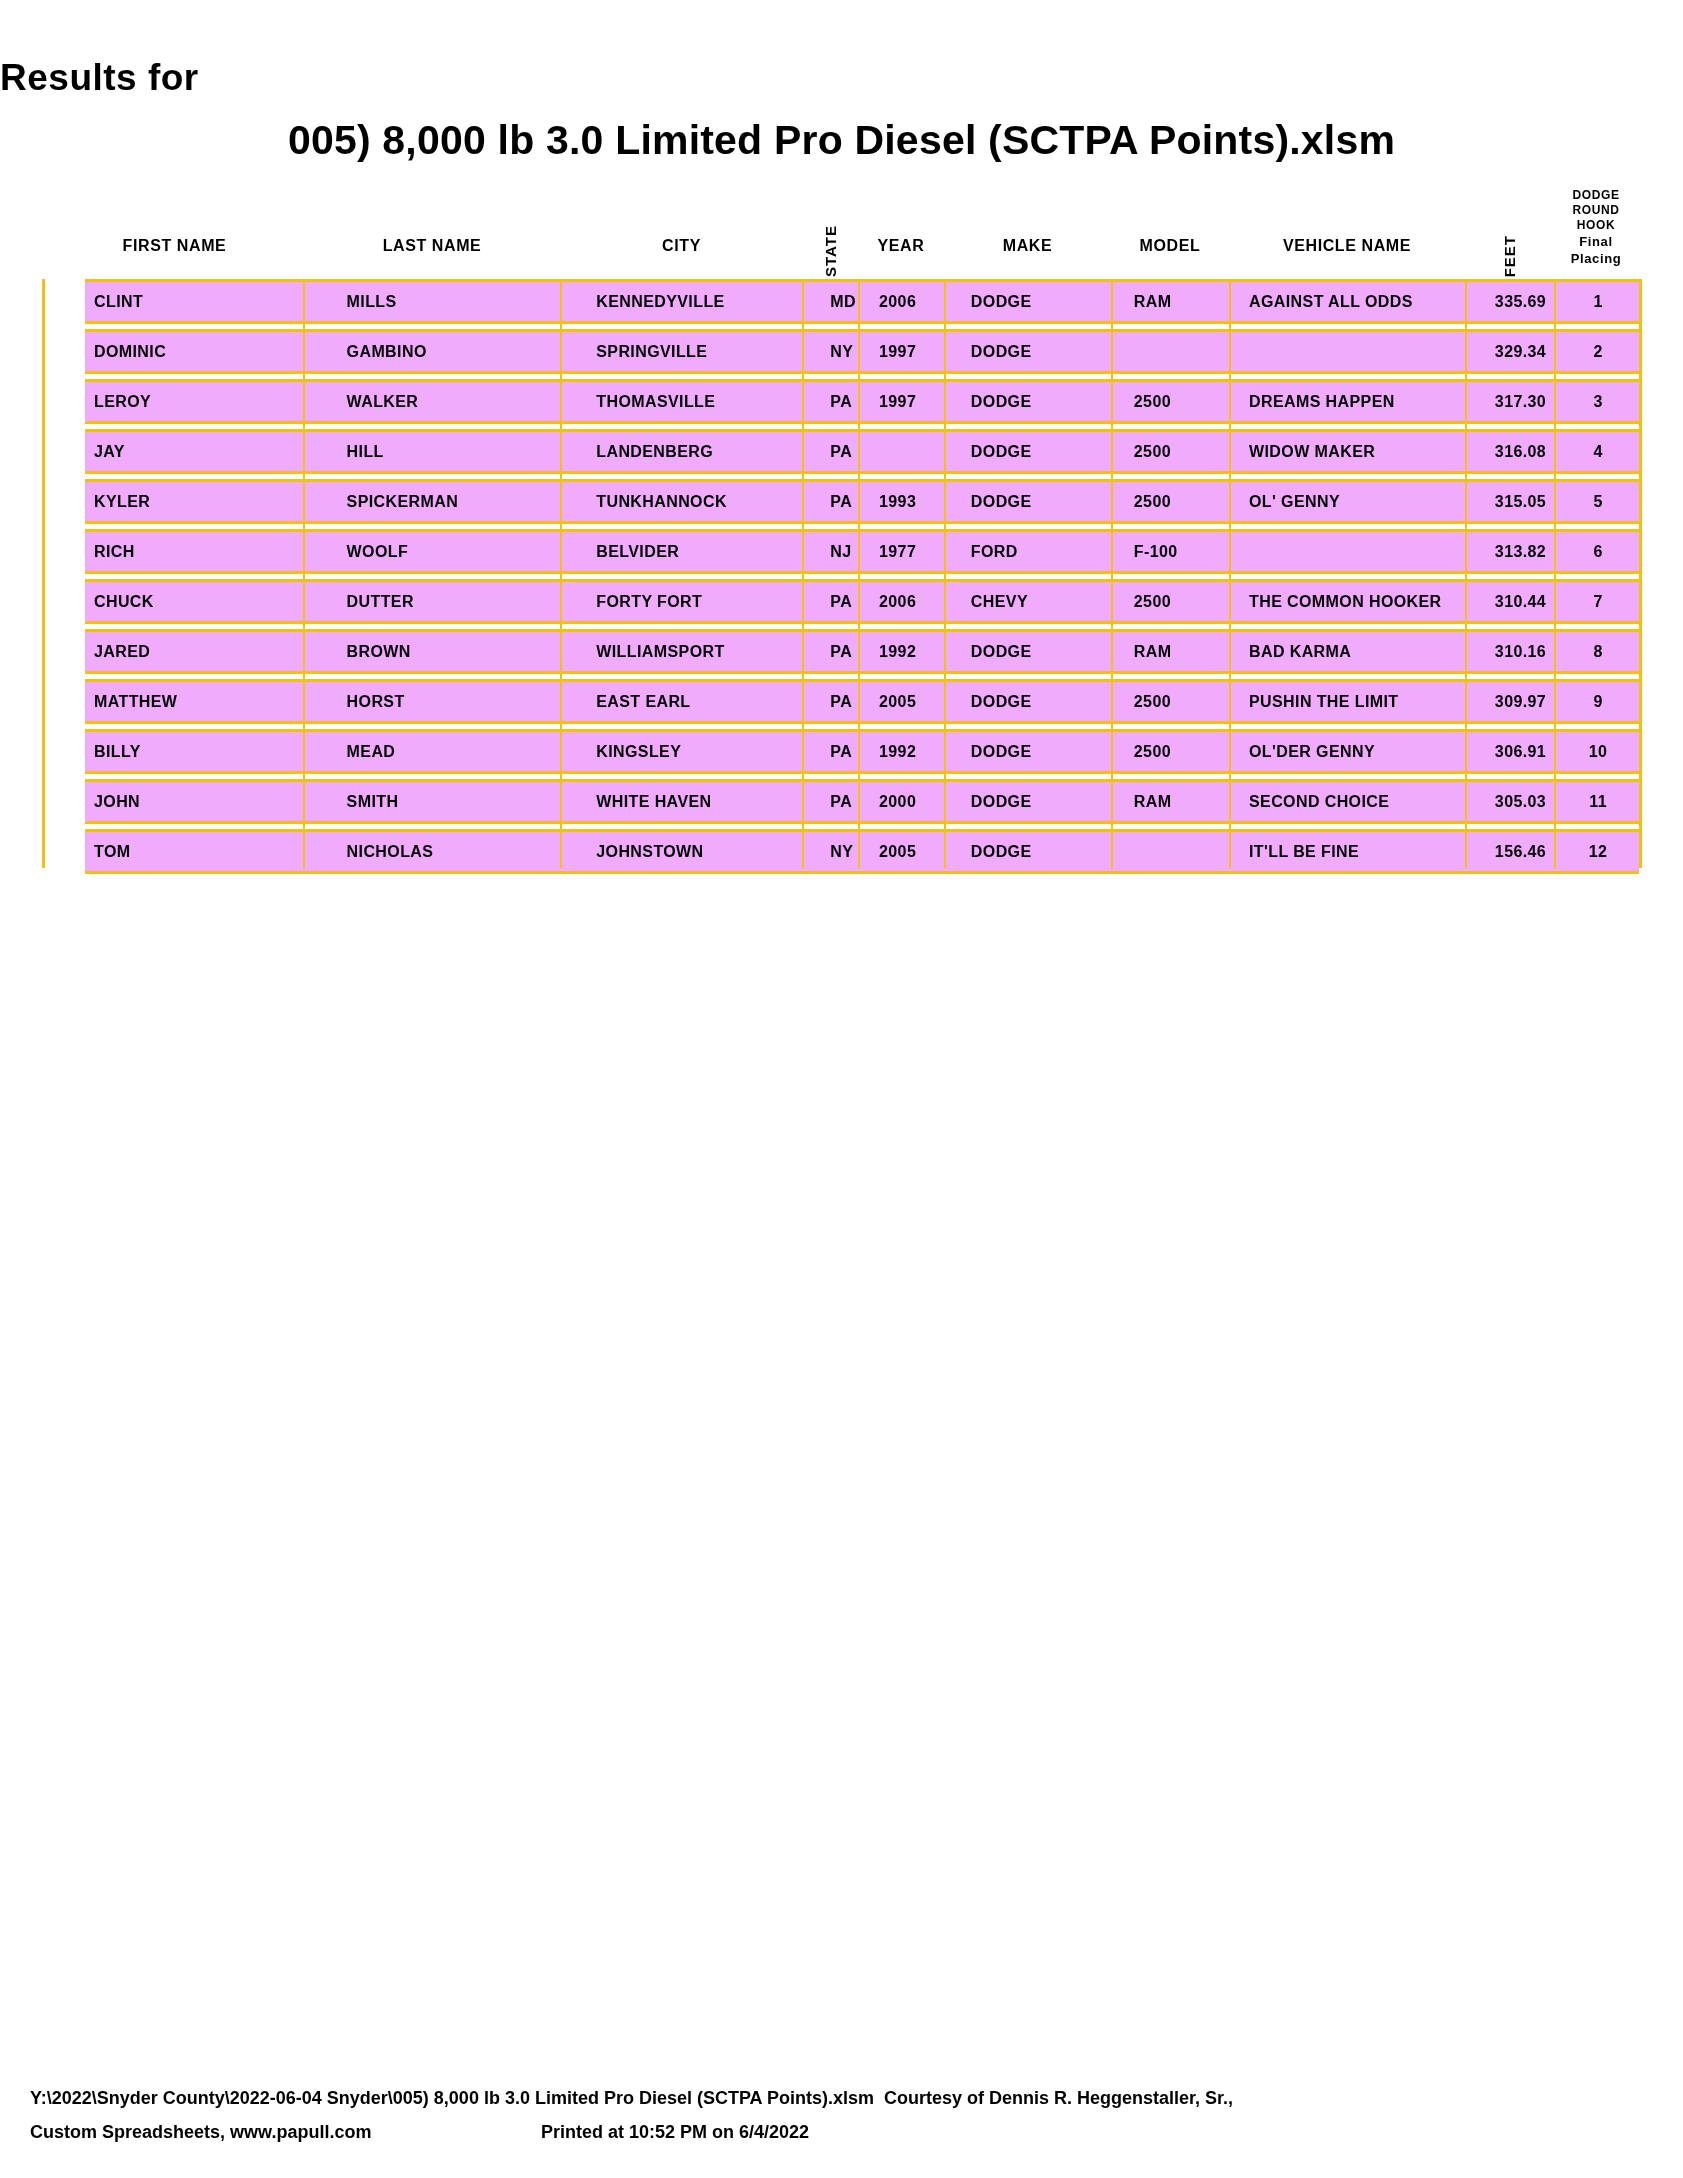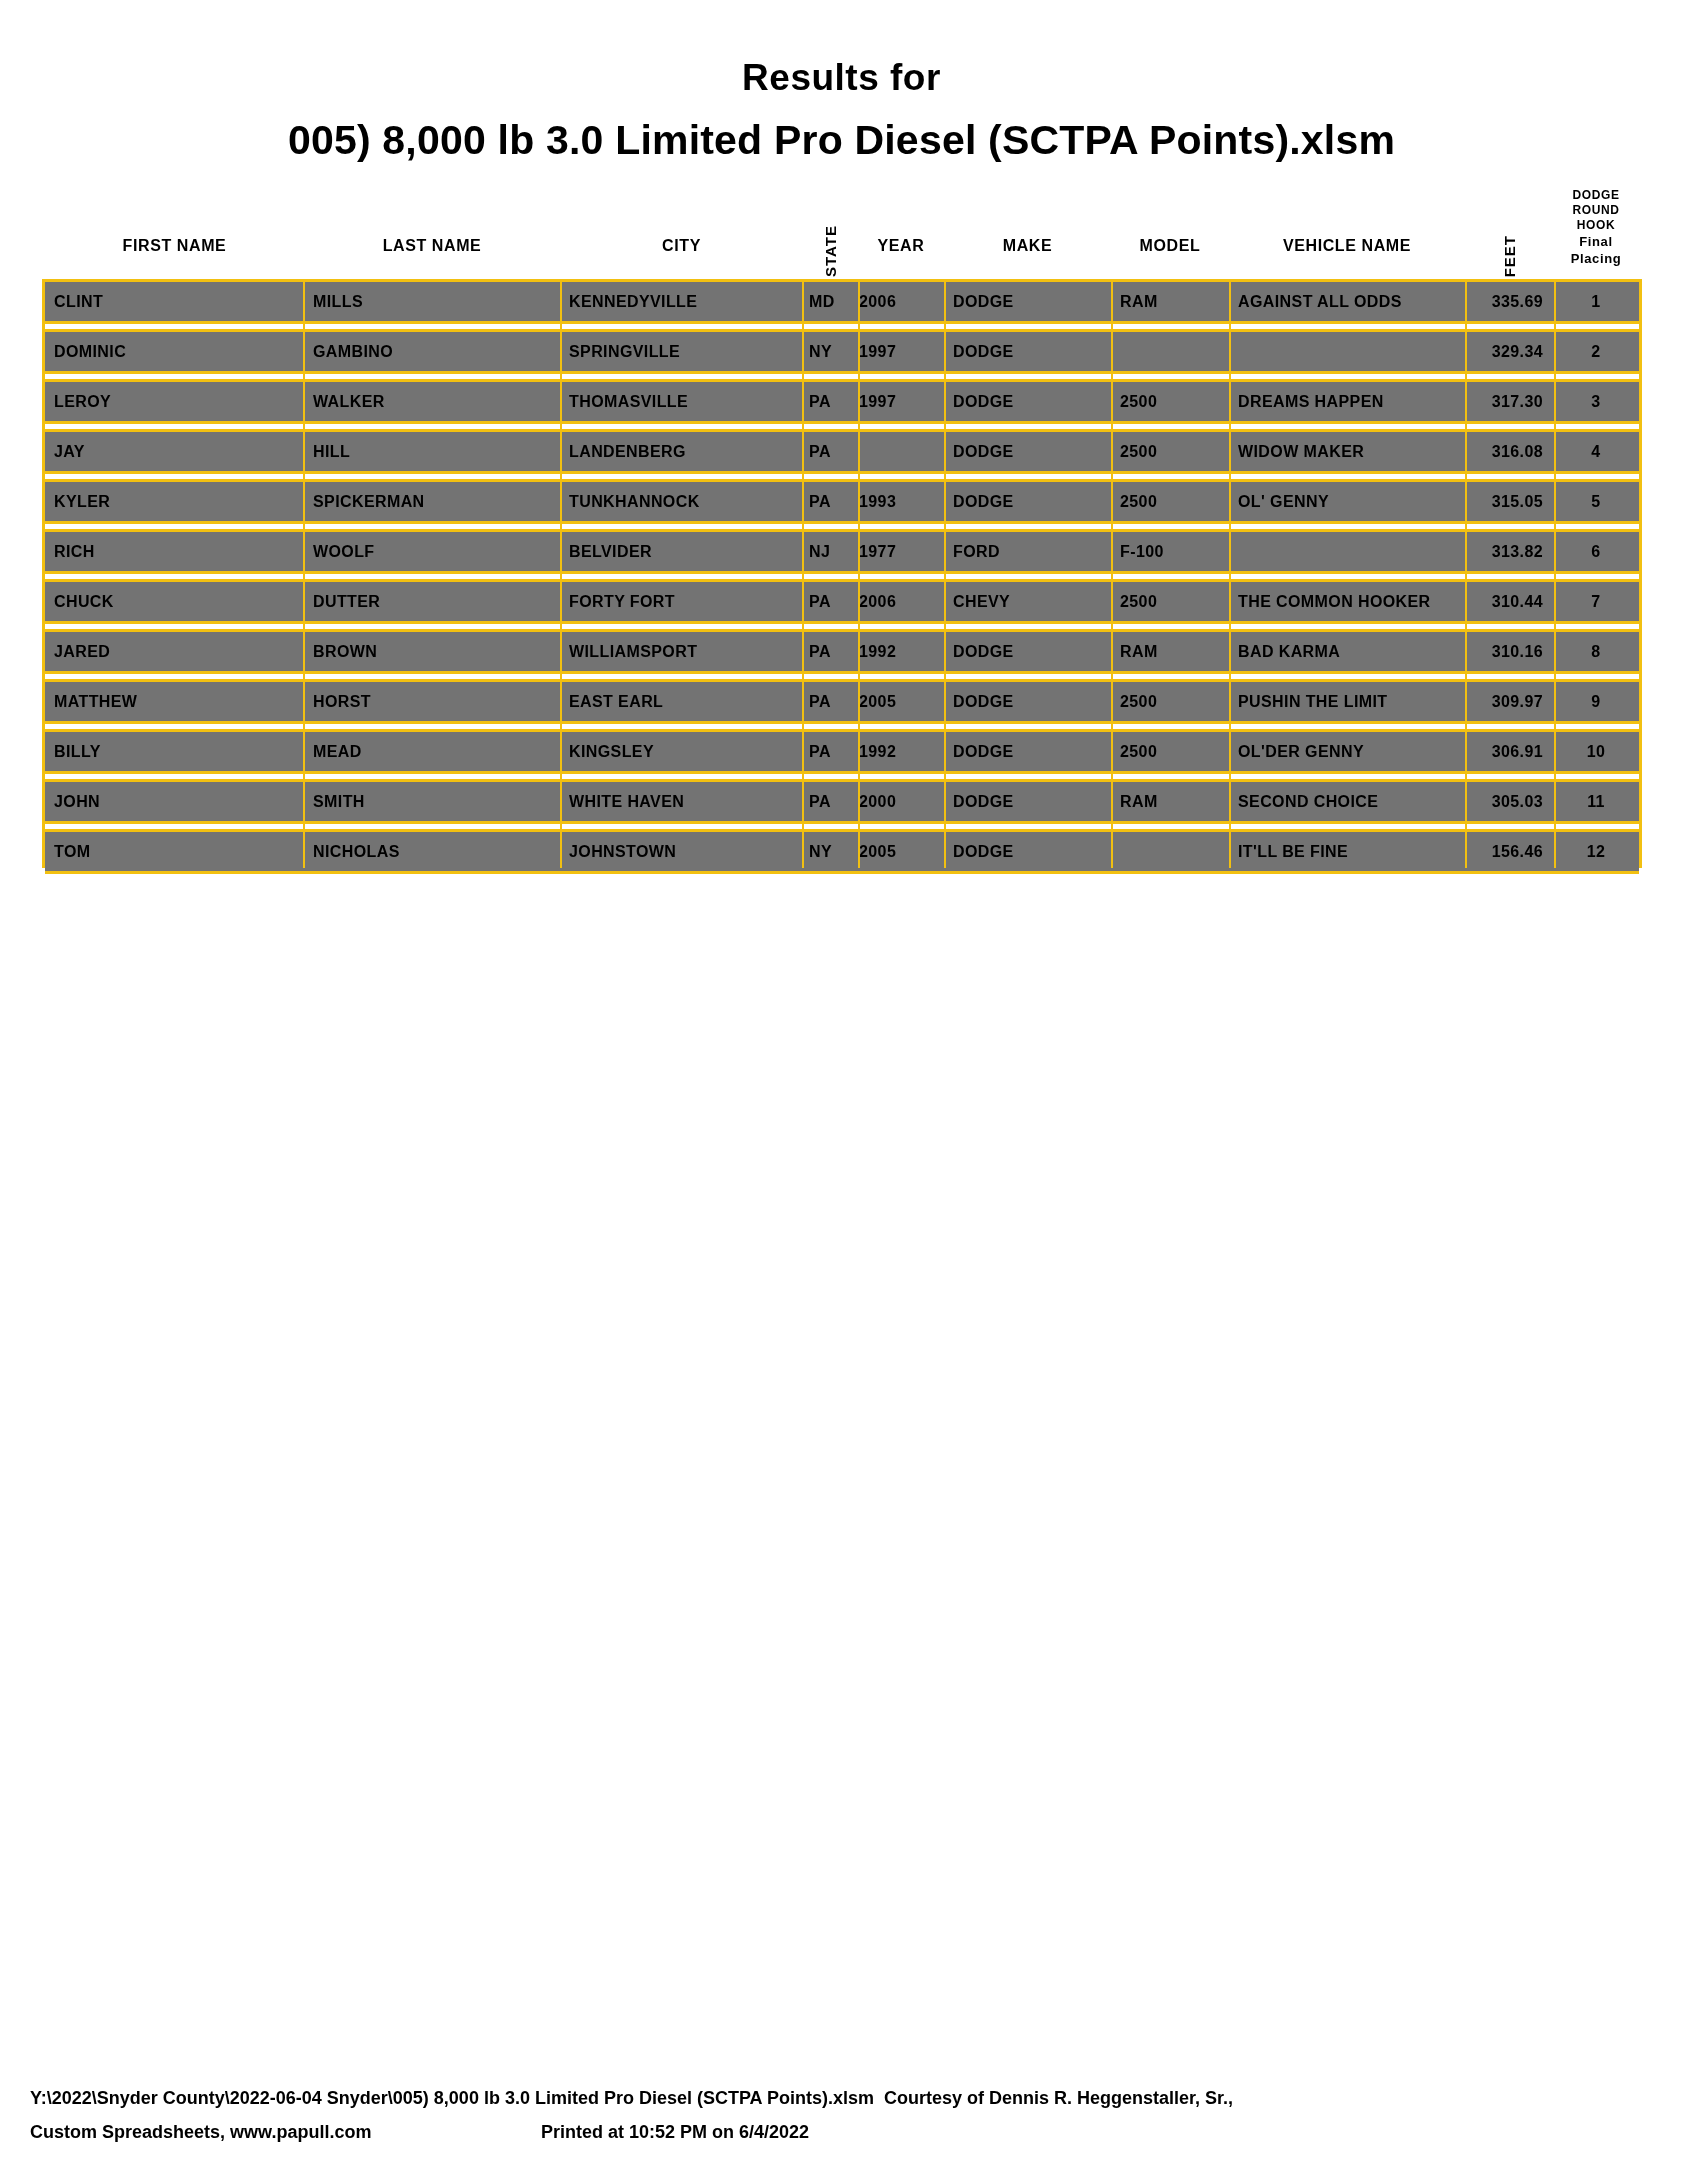--- a/index.html
+++ b/index.html
@@ -4,21 +4,21 @@
 <style>
   html,body{margin:0;padding:0;background:#ffffff;}
   .sheet{
     position:relative;
     width:1683px;height:2178px;
     background:#ffffff;
     font-family:"Liberation Sans","DejaVu Sans",sans-serif;
     font-weight:700;color:#000;
     overflow:hidden;
   }
-  .title1{position:absolute;top:57px;left:0;width:100%;text-align:center;font-size:37px;letter-spacing:0.5px;}
+  .title1{position:absolute;top:57px;left:0;width:100%;font-size:37px;letter-spacing:0.5px;}
   .title2{position:absolute;top:117px;left:0;width:100%;text-align:center;font-size:41px;letter-spacing:0.2px;}
 
   .table-area{position:absolute;top:198px;left:42px;width:1600px;}
 
   
   .c0{width:259px}.c1{width:256px}.c2{width:243px}.c3{width:55px}.c4{width:86px}
   .c5{width:167px}.c6{width:118px}.c7{width:236px}.c8{width:89px}.c9{width:84px}
 
   .header-row{display:flex;align-items:flex-end;height:81px;padding:0 3px;box-sizing:border-box;}
   .hcell{font-size:16px;text-align:center;padding-bottom:24px;box-sizing:border-box;letter-spacing:0.6px;}
@@ -33,21 +33,22 @@
 
   .grid{
     position:relative;width:1600px;height:589px;box-sizing:border-box;
     border-left:3px solid var(--gold,#f2c011);
     border-right:3px solid var(--gold,#f2c011);
   }
   .row{
     display:flex;height:45px;box-sizing:border-box;margin-bottom:5px;
     border-top:3px solid var(--gold,#f2c011);
     border-bottom:3px solid var(--gold,#f2c011);
-    background:#737373;
+    background:#f0abfc;
+    margin-left:40px;
   }
   .cell{
     font-size:16px;line-height:39px;box-sizing:border-box;
     white-space:nowrap;overflow:hidden;letter-spacing:0.4px;
     padding-left:9px;text-align:left;
   }
   .cell.f-state{padding-left:6px;}
   .cell.f-year{padding-left:1px;text-align:left;}
   .cell.f-feet{padding-left:0;padding-right:11px;text-align:right;}
   .cell.f-placing{padding-left:0;text-align:center;}

